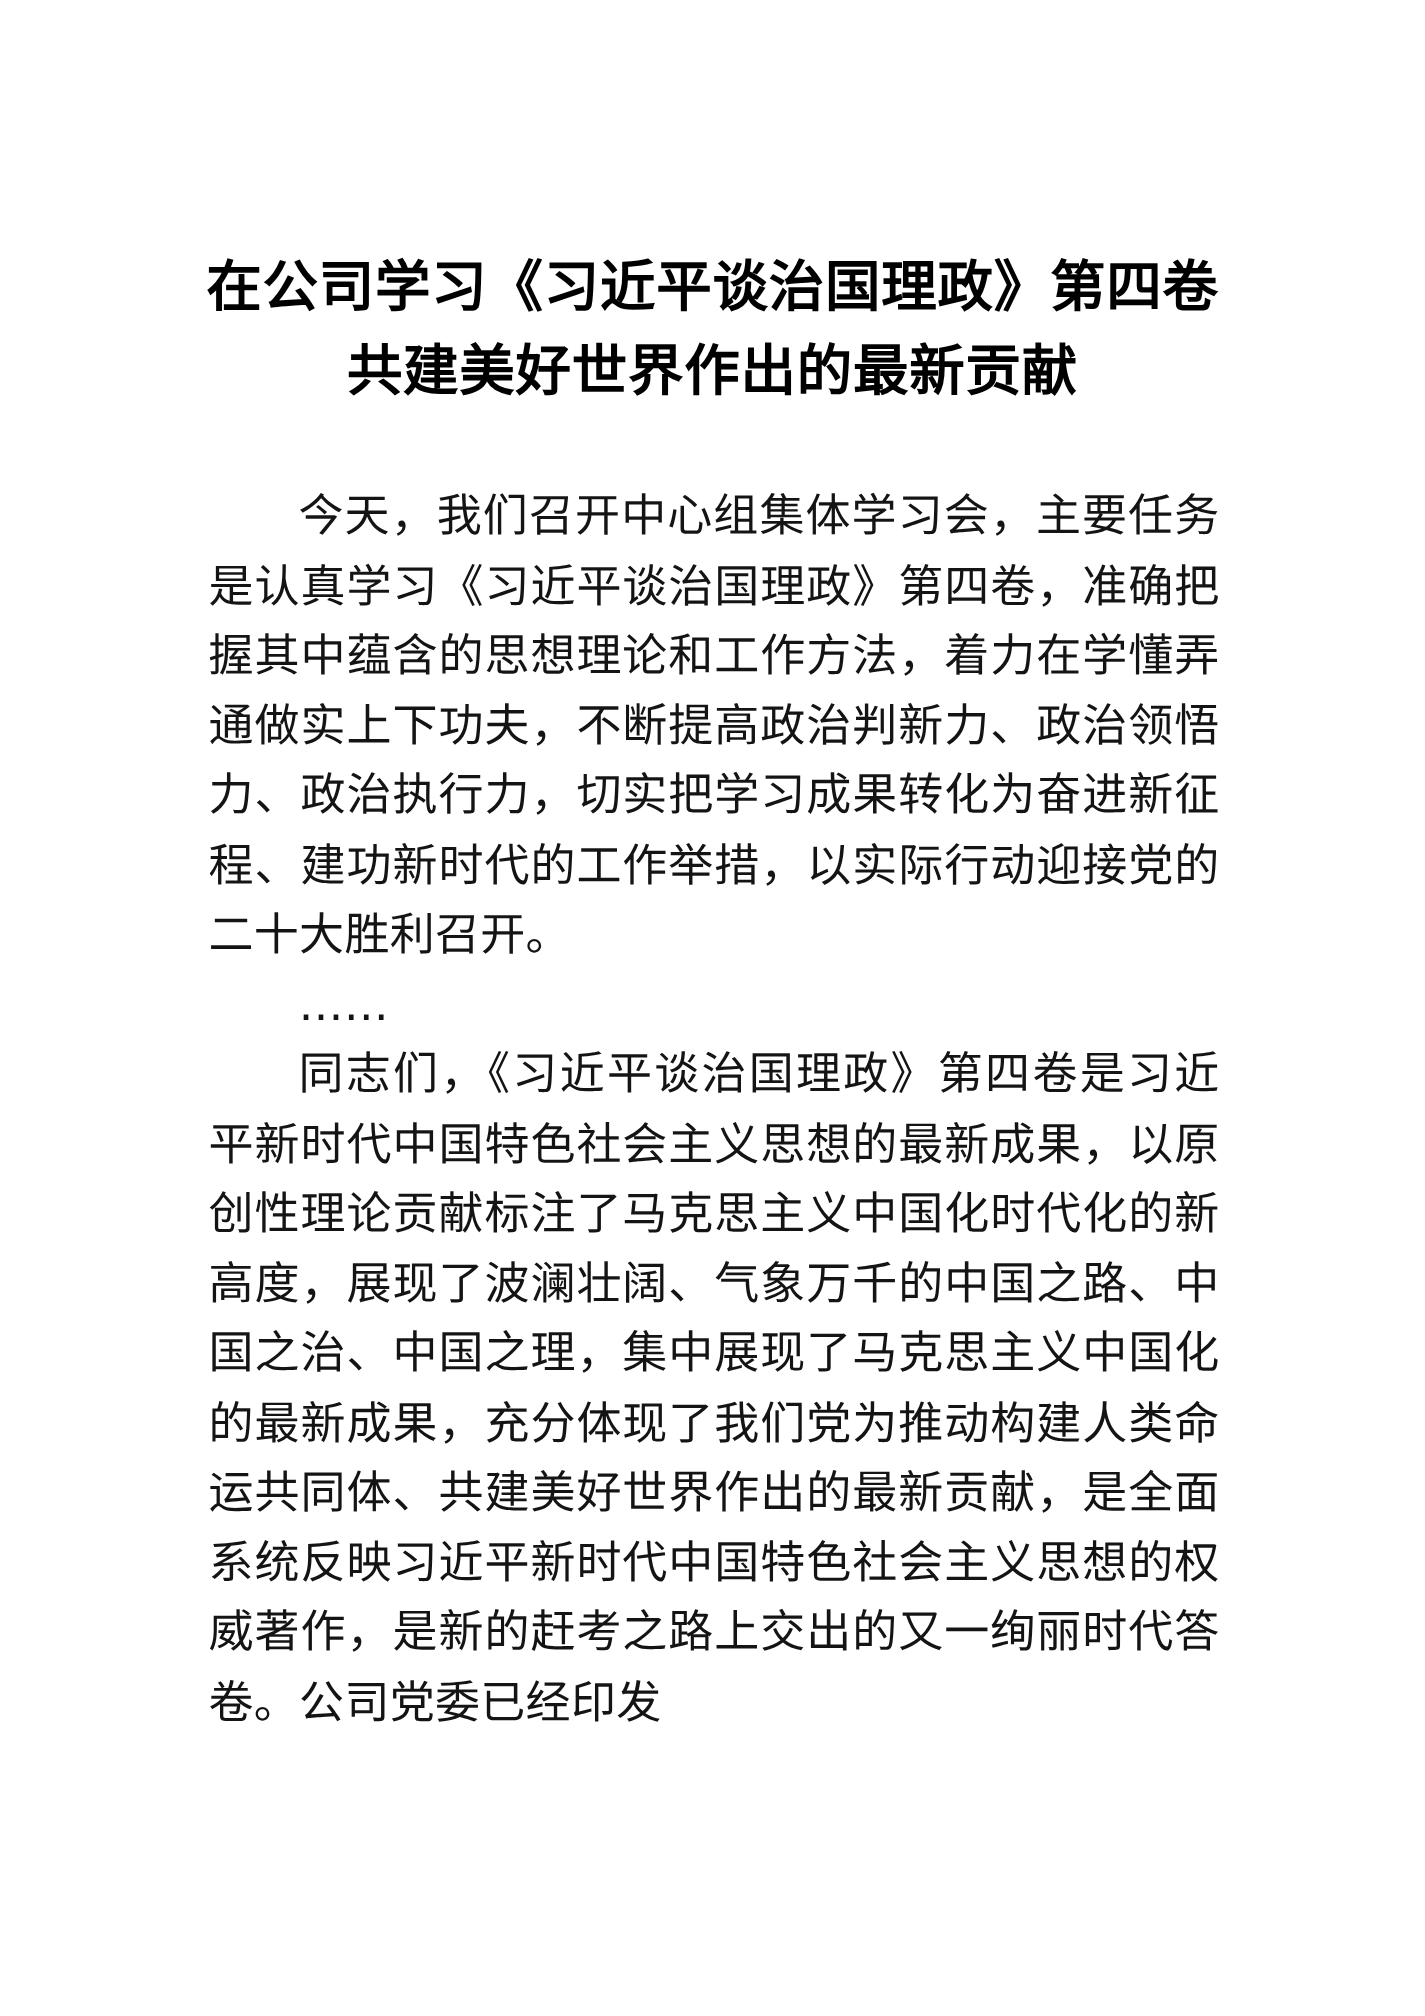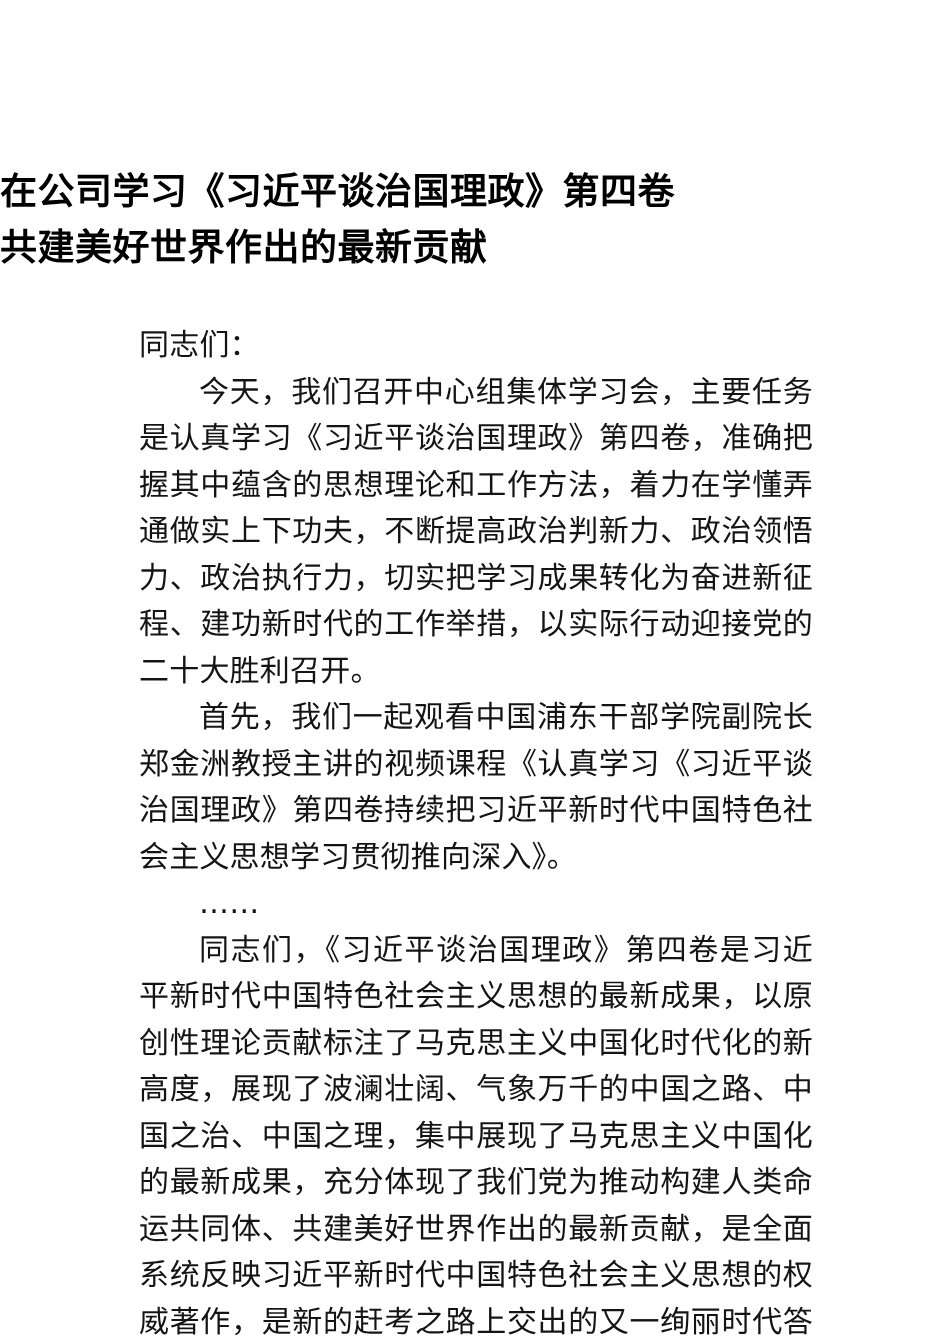--- a/index.html
+++ b/index.html
@@ -26,21 +26,21 @@
     box-sizing: border-box;
     padding: 0;
   }
 
   
   .doc-title {
     position: absolute;
     left: 0;
     top: 163px;
     width: 950px;
-    text-align: left;
+    text-align: center;
     font-family: "DejaVu Serif", "Liberation Serif", serif;
     font-weight: 700;
     font-size: 37px;
     line-height: 56px;
     letter-spacing: 0.5px;
     color: #000000;
   }
   .doc-title .title-line {
     display: block;
     white-space: nowrap;
@@ -87,25 +87,23 @@
 
 <div class="page">
 
   <div class="doc-title">
     <span class="title-line">在公司学习《习近平谈治国理政》第四卷</span>
     <span class="title-line">共建美好世界作出的最新贡献</span>
   </div>
 
   <div class="doc-body">
 
-    <p class="salutation">同志们：</p>
 
     <p class="para">今天，我们召开中心组集体学习会，主要任务是认真学习《习近平谈治国理政》第四卷，准确把握其中蕴含的思想理论和工作方法，着力在学懂弄通做实上下功夫，不断提高政治判新力、政治领悟力、政治执行力，切实把学习成果转化为奋进新征程、建功新时代的工作举措，以实际行动迎接党的二十大胜利召开。</p>
 
-    <p class="para">首先，我们一起观看中国浦东干部学院副院长郑金洲教授主讲的视频课程《认真学习《习近平谈治国理政》第四卷持续把习近平新时代中国特色社会主义思想学习贯彻推向深入》。</p>
 
     <p class="ellipsis-line">……</p>
 
     <p class="para">同志们，《习近平谈治国理政》第四卷是习近平新时代中国特色社会主义思想的最新成果，以原创性理论贡献标注了马克思主义中国化时代化的新高度，展现了波澜壮阔、气象万千的中国之路、中国之治、中国之理，集中展现了马克思主义中国化的最新成果，充分体现了我们党为推动构建人类命运共同体、共建美好世界作出的最新贡献，是全面系统反映习近平新时代中国特色社会主义思想的权威著作，是新的赶考之路上交出的又一绚丽时代答卷。公司党委已经印发</p>
 
   </div>
 
 </div>
 
 </body></html>

